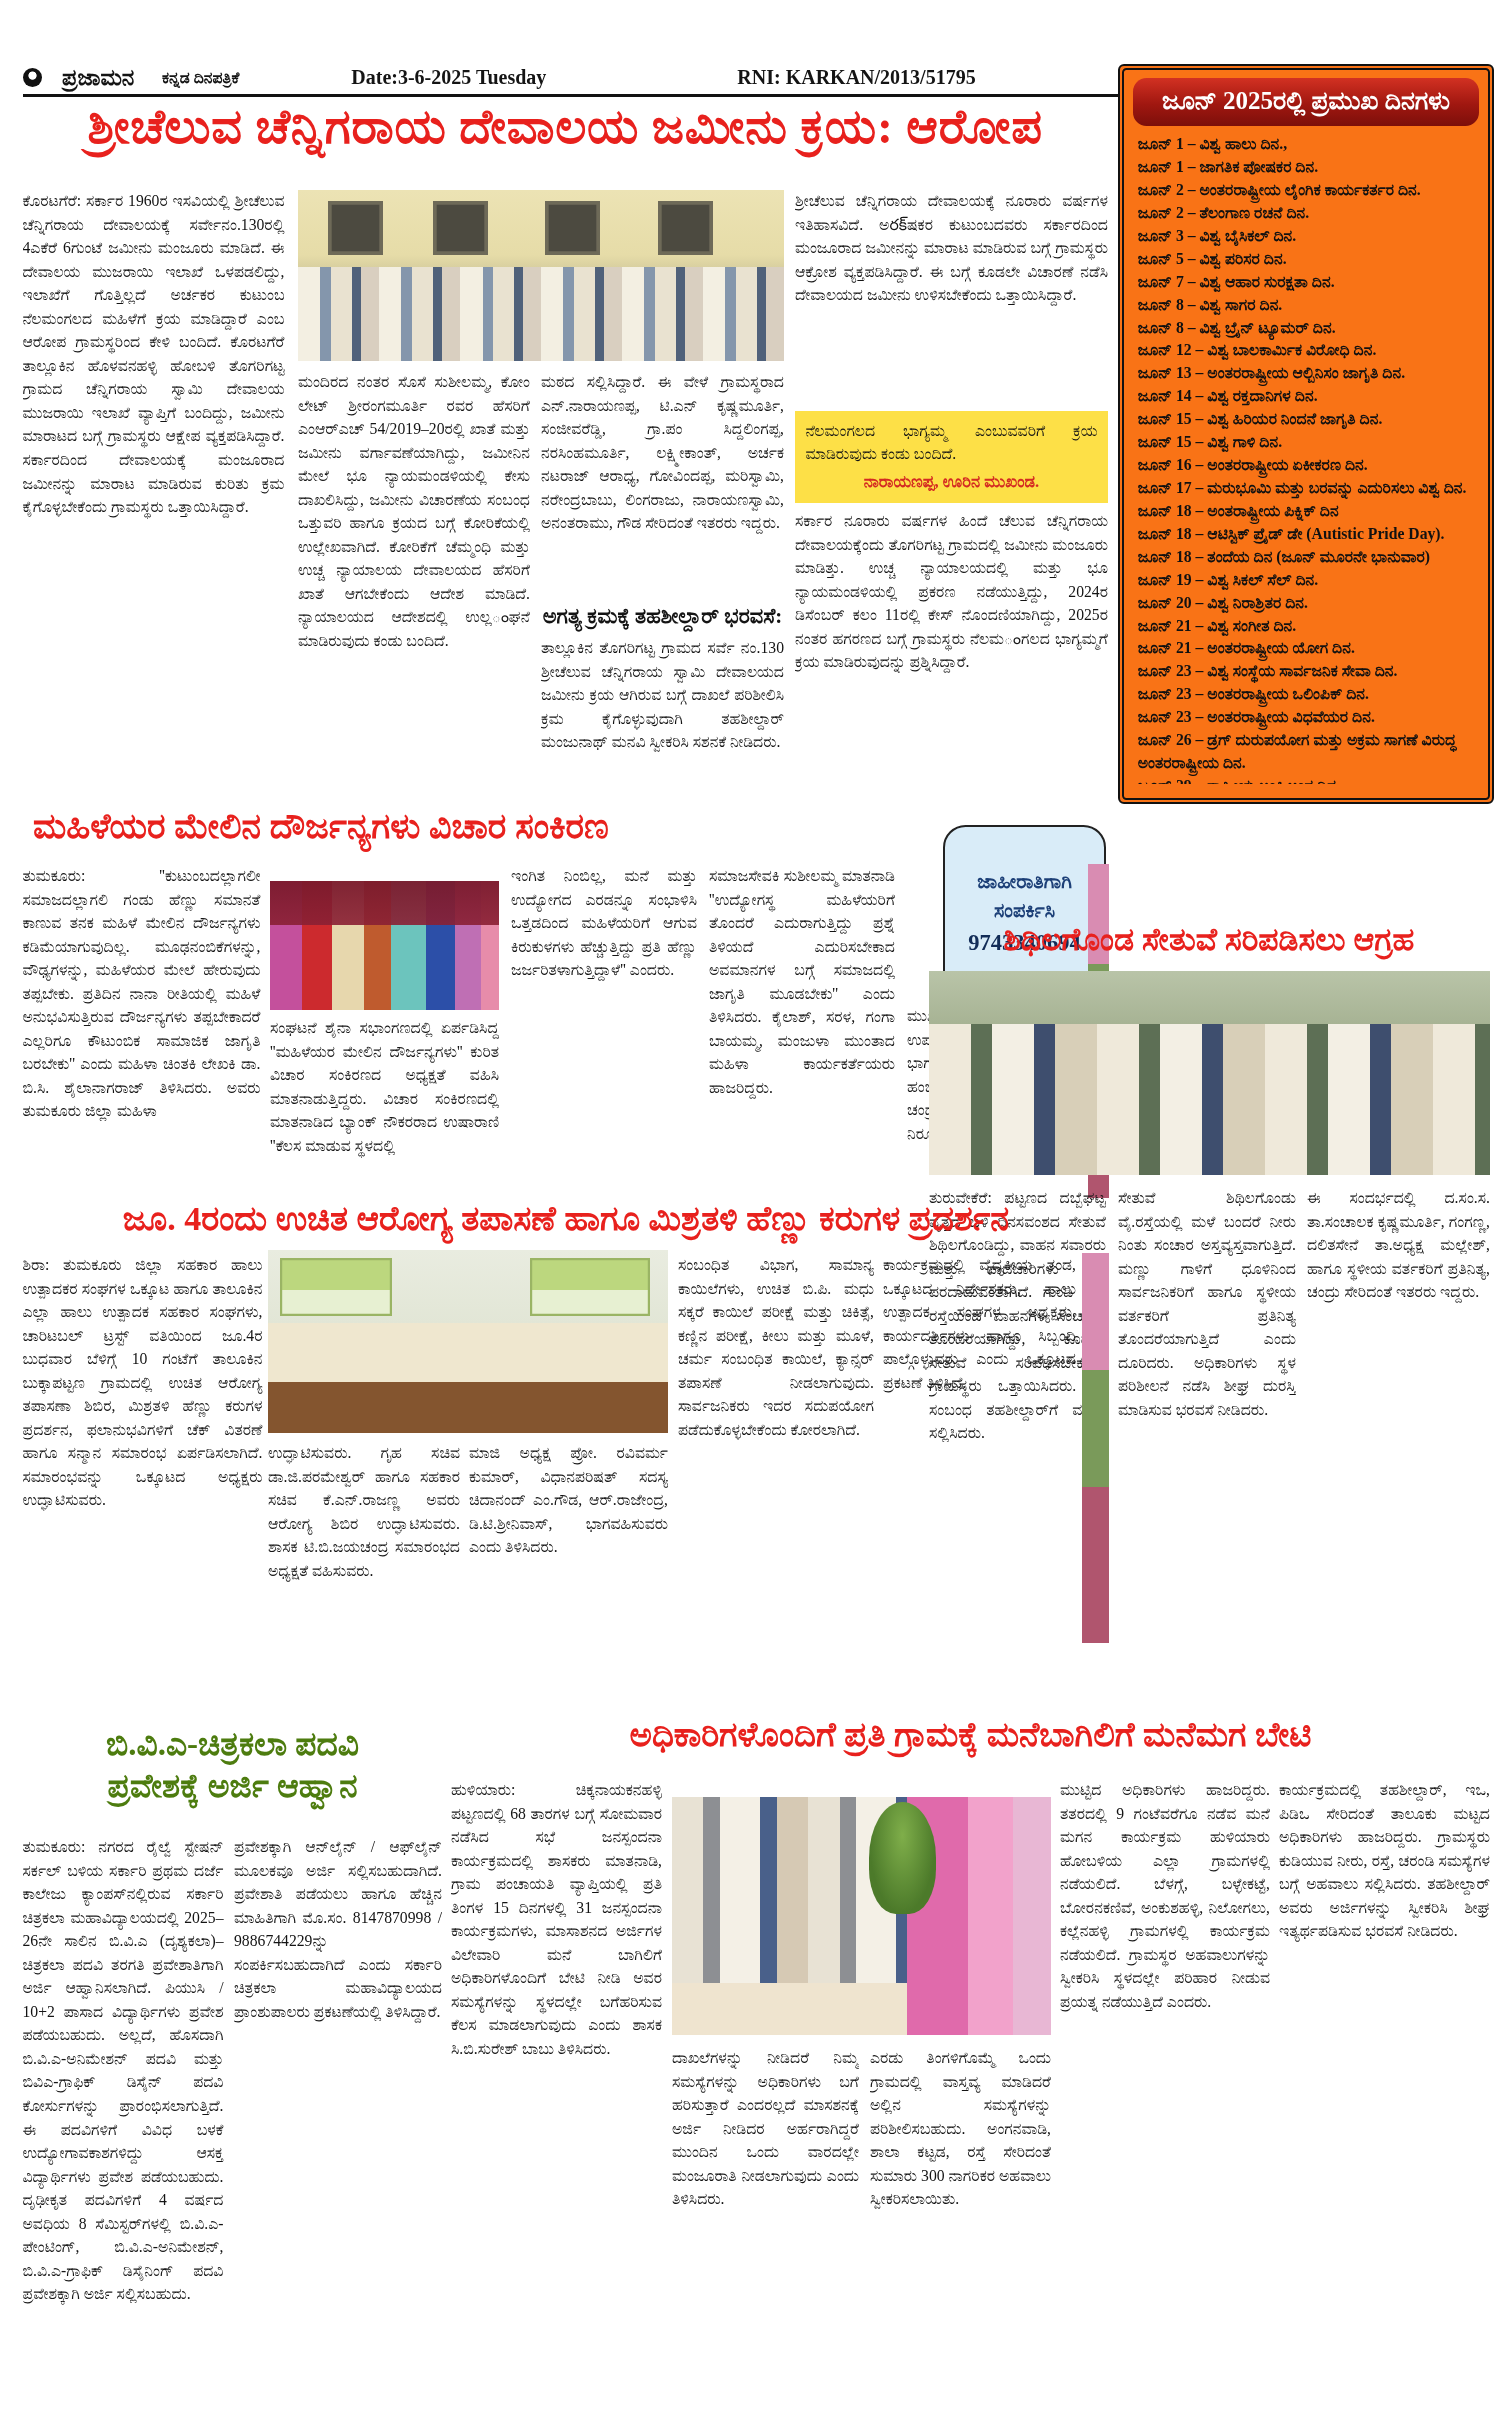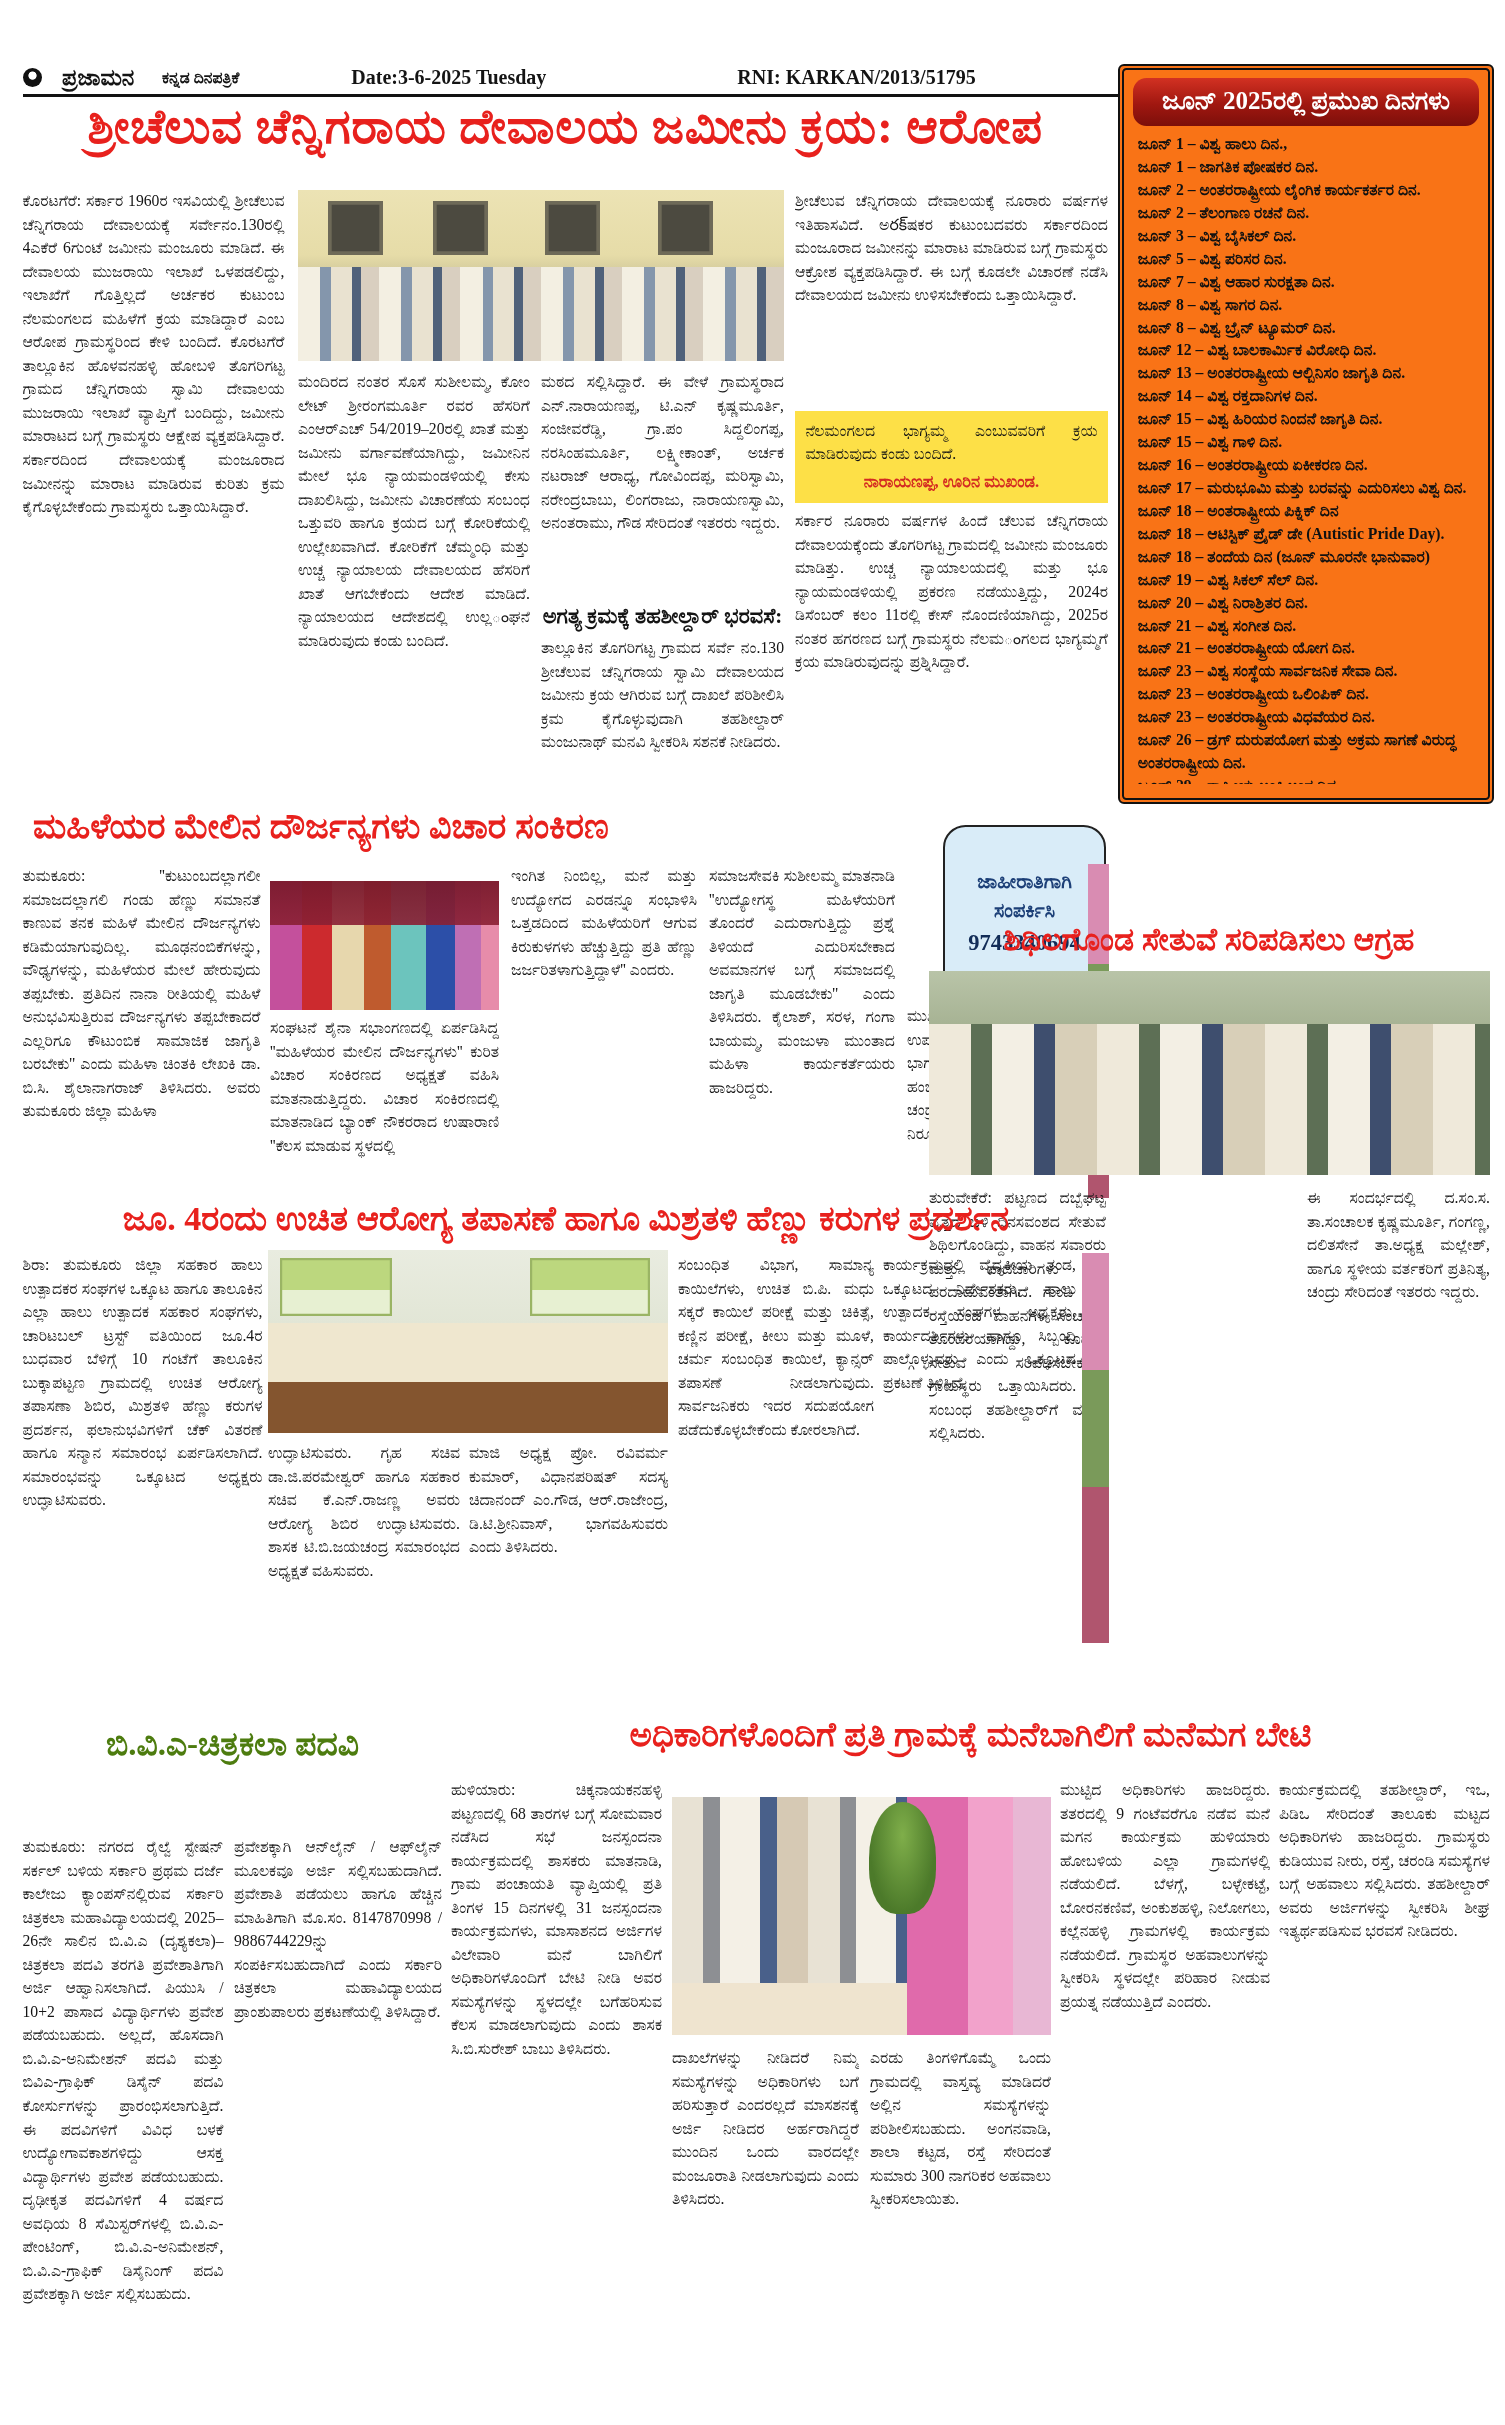--- a/index.html
+++ b/index.html
@@ -156,36 +156,38 @@
   <div class="abs col" style="left:22.5px;top:864px;width:238px;height:334px;">ತುಮಕೂರು: ''ಕುಟುಂಬದಲ್ಲಾಗಲೀ ಸಮಾಜದಲ್ಲಾಗಲಿ ಗಂಡು ಹೆಣ್ಣು ಸಮಾನತೆ ಕಾಣುವ ತನಕ ಮಹಿಳೆ ಮೇಲಿನ ದೌರ್ಜನ್ಯಗಳು ಕಡಿಮೆಯಾಗುವುದಿಲ್ಲ. ಮೂಢನಂಬಿಕೆಗಳನ್ನು, ವೌಢ್ಯಗಳನ್ನು, ಮಹಿಳೆಯರ ಮೇಲೆ ಹೇರುವುದು ತಪ್ಪಬೇಕು. ಪ್ರತಿದಿನ ನಾನಾ ರೀತಿಯಲ್ಲಿ ಮಹಿಳೆ ಅನುಭವಿಸುತ್ತಿರುವ ದೌರ್ಜನ್ಯಗಳು ತಪ್ಪಬೇಕಾದರೆ ಎಲ್ಲರಿಗೂ ಕೌಟುಂಬಿಕ ಸಾಮಾಜಿಕ ಜಾಗೃತಿ ಬರಬೇಕು'' ಎಂದು ಮಹಿಳಾ ಚಿಂತಕಿ ಲೇಖಕಿ ಡಾ. ಬಿ.ಸಿ. ಶೈಲಾನಾಗರಾಜ್ ತಿಳಿಸಿದರು. ಅವರು ತುಮಕೂರು ಜಿಲ್ಲಾ ಮಹಿಳಾ</div>
   <div class="abs col" style="left:270px;top:1016px;width:229px;height:181px;">ಸಂಘಟನೆ ಶೈನಾ ಸಭಾಂಗಣದಲ್ಲಿ ಏರ್ಪಡಿಸಿದ್ದ ''ಮಹಿಳೆಯರ ಮೇಲಿನ ದೌರ್ಜನ್ಯಗಳು'' ಕುರಿತ ವಿಚಾರ ಸಂಕಿರಣದ ಅಧ್ಯಕ್ಷತೆ ವಹಿಸಿ ಮಾತನಾಡುತ್ತಿದ್ದರು. ವಿಚಾರ ಸಂಕಿರಣದಲ್ಲಿ ಮಾತನಾಡಿದ ಬ್ಯಾಂಕ್ ನೌಕರರಾದ ಉಷಾರಾಣಿ ''ಕೆಲಸ ಮಾಡುವ ಸ್ಥಳದಲ್ಲಿ</div>
   <div class="abs col" style="left:511px;top:864px;width:186px;height:334px;">ಇಂಗಿತ ನಿಂಬಿಲ್ಲ, ಮನೆ ಮತ್ತು ಉದ್ಯೋಗದ ಎರಡನ್ನೂ ಸಂಭಾಳಿಸಿ ಒತ್ತಡದಿಂದ ಮಹಿಳೆಯರಿಗೆ ಆಗುವ ಕಿರುಕುಳಗಳು ಹೆಚ್ಚುತ್ತಿದ್ದು ಪ್ರತಿ ಹೆಣ್ಣು ಜರ್ಜರಿತಳಾಗುತ್ತಿದ್ದಾಳೆ'' ಎಂದರು.</div>
   <div class="abs col" style="left:709px;top:864px;width:186px;height:334px;">ಸಮಾಜಸೇವಕಿ ಸುಶೀಲಮ್ಮ ಮಾತನಾಡಿ ''ಉದ್ಯೋಗಸ್ಥ ಮಹಿಳೆಯರಿಗೆ ತೊಂದರೆ ಎದುರಾಗುತ್ತಿದ್ದು ಪ್ರಶ್ನೆ ತಿಳಿಯದೆ ಎದುರಿಸಬೇಕಾದ ಅವಮಾನಗಳ ಬಗ್ಗೆ ಸಮಾಜದಲ್ಲಿ ಜಾಗೃತಿ ಮೂಡಬೇಕು'' ಎಂದು ತಿಳಿಸಿದರು. ಕೈಲಾಶ್, ಸರಳ, ಗಂಗಾ ಬಾಯಮ್ಮ, ಮಂಜುಳಾ ಮುಂತಾದ ಮಹಿಳಾ ಕಾರ್ಯಕರ್ತೆಯರು ಹಾಜರಿದ್ದರು.</div>
   <div class="abs col" style="left:907px;top:1004px;width:174px;height:193px;">ಮುಖ್ಯಅತಿಥಿ ಪ್ರಮೀಳಾ ಉಪಸ್ಥಿತರಿದ್ದರು. ಹಿರಿಯ ಸದಸ್ಯರು ಭಾಗವಹಿಸಿ ಅಭಿಪ್ರಾಯ ಹಂಚಿಕೊಂಡರು. ಸ್ವಾಗತಿಸಿದರು. ಚಂದ್ರಕಲಾ ಗೋಕುಲ ನಿರೂಪಿಸಿದರು.</div>
   <div class="abs sliver" style="left:1088px;top:864px;width:21px;height:334px;"></div>
 
   <div class="abs hl hl-bridge">ಶಿಥಿಲಗೊಂಡ ಸೇತುವೆ ಸರಿಪಡಿಸಲು ಆಗ್ರಹ</div>
   <div class="abs photo photo-bridge" style="left:929px;top:971px;width:561px;height:204px;"></div>
   <div class="abs col" style="left:929px;top:1186px;width:177px;height:525px;">ತುರುವೇಕೆರೆ: ಪಟ್ಟಣದ ದಬ್ಬೆಘಟ್ಟ ವೃತ್ತದ ಬಳಿ ದಿನಸವಂಶದ ಸೇತುವೆ ಶಿಥಿಲಗೊಂಡಿದ್ದು, ವಾಹನ ಸವಾರರು ಮತ್ತು ಪಾದಚಾರಿಗಳು ನಿತ್ಯ ಪರದಾಡುವಂತಾಗಿದೆ. ಗುಂಡಿ ಬಿದ್ದ ರಸ್ತೆಯಿಂದ ವಾಹನಗಳ ಸಂಚಾರಕ್ಕೆ ತೊಂದರೆಯಾಗಿದ್ದು, ಕೂಡಲೇ ಸೇತುವೆ ಸರಿಪಡಿಸಬೇಕೆಂದು ಗ್ರಾಮಸ್ಥರು ಒತ್ತಾಯಿಸಿದರು. ಈ ಸಂಬಂಧ ತಹಶೀಲ್ದಾರ್‌ಗೆ ಮನವಿ ಸಲ್ಲಿಸಿದರು.</div>
+  <div class="abs col" style="left:1118px;top:1186px;width:178px;height:525px;">ಸೇತುವೆ ಶಿಥಿಲಗೊಂಡು ವೈ.ರಸ್ತೆಯಲ್ಲಿ ಮಳೆ ಬಂದರೆ ನೀರು ನಿಂತು ಸಂಚಾರ ಅಸ್ತವ್ಯಸ್ತವಾಗುತ್ತಿದೆ. ಮಣ್ಣು ಗಾಳಿಗೆ ಧೂಳಿನಿಂದ ಸಾರ್ವಜನಿಕರಿಗೆ ಹಾಗೂ ಸ್ಥಳೀಯ ವರ್ತಕರಿಗೆ ಪ್ರತಿನಿತ್ಯ ತೊಂದರೆಯಾಗುತ್ತಿದೆ ಎಂದು ದೂರಿದರು. ಅಧಿಕಾರಿಗಳು ಸ್ಥಳ ಪರಿಶೀಲನೆ ನಡೆಸಿ ಶೀಘ್ರ ದುರಸ್ತಿ ಮಾಡಿಸುವ ಭರವಸೆ ನೀಡಿದರು.</div>
   <div class="abs col" style="left:1307px;top:1186px;width:183px;height:525px;">ಈ ಸಂದರ್ಭದಲ್ಲಿ ದ.ಸಂ.ಸ. ತಾ.ಸಂಚಾಲಕ ಕೃಷ್ಣಮೂರ್ತಿ, ಗಂಗಣ್ಣ, ದಲಿತಸೇನೆ ತಾ.ಅಧ್ಯಕ್ಷ ಮಲ್ಲೇಶ್, ಹಾಗೂ ಸ್ಥಳೀಯ ವರ್ತಕರಿಗೆ ಪ್ರತಿನಿತ್ಯ, ಚಂದ್ರು ಸೇರಿದಂತೆ ಇತರರು ಇದ್ದರು.</div>
 
   <div class="abs hl hl-health">ಜೂ. 4ರಂದು ಉಚಿತ ಆರೋಗ್ಯ ತಪಾಸಣೆ ಹಾಗೂ ಮಿಶ್ರತಳಿ ಹೆಣ್ಣು ಕರುಗಳ ಪ್ರದರ್ಶನ</div>
   <div class="abs photo photo-cattle" style="left:268px;top:1250px;width:400px;height:183px;">
     <span class="poster" style="left:12px;width:112px;"></span>
     <span class="poster" style="left:262px;width:120px;"></span>
   </div>
   <div class="abs col" style="left:22.5px;top:1253px;width:240px;height:420px;">ಶಿರಾ: ತುಮಕೂರು ಜಿಲ್ಲಾ ಸಹಕಾರ ಹಾಲು ಉತ್ಪಾದಕರ ಸಂಘಗಳ ಒಕ್ಕೂಟ ಹಾಗೂ ತಾಲೂಕಿನ ಎಲ್ಲಾ ಹಾಲು ಉತ್ಪಾದಕ ಸಹಕಾರ ಸಂಘಗಳು, ಚಾರಿಟಬಲ್ ಟ್ರಸ್ಟ್ ವತಿಯಿಂದ ಜೂ.4ರ ಬುಧವಾರ ಬೆಳಿಗ್ಗೆ 10 ಗಂಟೆಗೆ ತಾಲೂಕಿನ ಬುಕ್ಕಾಪಟ್ಟಣ ಗ್ರಾಮದಲ್ಲಿ ಉಚಿತ ಆರೋಗ್ಯ ತಪಾಸಣಾ ಶಿಬಿರ, ಮಿಶ್ರತಳಿ ಹೆಣ್ಣು ಕರುಗಳ ಪ್ರದರ್ಶನ, ಫಲಾನುಭವಿಗಳಿಗೆ ಚೆಕ್ ವಿತರಣೆ ಹಾಗೂ ಸನ್ಮಾನ ಸಮಾರಂಭ ಏರ್ಪಡಿಸಲಾಗಿದೆ. ಸಮಾರಂಭವನ್ನು ಒಕ್ಕೂಟದ ಅಧ್ಯಕ್ಷರು ಉದ್ಘಾಟಿಸುವರು.</div>
   <div class="abs col" style="left:268px;top:1441px;width:192px;height:232px;">ಉದ್ಘಾಟಿಸುವರು. ಗೃಹ ಸಚಿವ ಡಾ.ಜಿ.ಪರಮೇಶ್ವರ್ ಹಾಗೂ ಸಹಕಾರ ಸಚಿವ ಕೆ.ಎನ್.ರಾಜಣ್ಣ ಅವರು ಆರೋಗ್ಯ ಶಿಬಿರ ಉದ್ಘಾಟಿಸುವರು. ಶಾಸಕ ಟಿ.ಬಿ.ಜಯಚಂದ್ರ ಸಮಾರಂಭದ ಅಧ್ಯಕ್ಷತೆ ವಹಿಸುವರು.</div>
   <div class="abs col" style="left:469px;top:1441px;width:199px;height:232px;">ಮಾಜಿ ಅಧ್ಯಕ್ಷ ಪ್ರೋ. ರವಿವರ್ಮ ಕುಮಾರ್, ವಿಧಾನಪರಿಷತ್ ಸದಸ್ಯ ಚಿದಾನಂದ್ ಎಂ.ಗೌಡ, ಆರ್.ರಾಜೇಂದ್ರ, ಡಿ.ಟಿ.ಶ್ರೀನಿವಾಸ್, ಭಾಗವಹಿಸುವರು ಎಂದು ತಿಳಿಸಿದರು.</div>
   <div class="abs col" style="left:678px;top:1253px;width:196px;height:420px;">ಸಂಬಂಧಿತ ವಿಭಾಗ, ಸಾಮಾನ್ಯ ಕಾಯಿಲೆಗಳು, ಉಚಿತ ಬಿ.ಪಿ. ಮಧು ಸಕ್ಕರೆ ಕಾಯಿಲೆ ಪರೀಕ್ಷೆ ಮತ್ತು ಚಿಕಿತ್ಸೆ, ಕಣ್ಣಿನ ಪರೀಕ್ಷೆ, ಕೀಲು ಮತ್ತು ಮೂಳೆ, ಚರ್ಮ ಸಂಬಂಧಿತ ಕಾಯಿಲೆ, ಕ್ಯಾನ್ಸರ್ ತಪಾಸಣೆ ನೀಡಲಾಗುವುದು. ಸಾರ್ವಜನಿಕರು ಇದರ ಸದುಪಯೋಗ ಪಡೆದುಕೊಳ್ಳಬೇಕೆಂದು ಕೋರಲಾಗಿದೆ.</div>
   <div class="abs col" style="left:883px;top:1253px;width:193px;height:420px;">ಕಾರ್ಯಕ್ರಮದಲ್ಲಿ ವೈದ್ಯಕೀಯ ತಂಡ, ಒಕ್ಕೂಟದ ನಿರ್ದೇಶಕರು, ಹಾಲು ಉತ್ಪಾದಕ ಸಂಘಗಳ ಅಧ್ಯಕ್ಷರು, ಕಾರ್ಯದರ್ಶಿಗಳು ಹಾಗೂ ಸಿಬ್ಬಂದಿ ಪಾಲ್ಗೊಳ್ಳುವರು ಎಂದು ಒಕ್ಕೂಟದ ಪ್ರಕಟಣೆ ತಿಳಿಸಿದೆ.</div>
   <div class="abs sliver" style="left:1082px;top:1253px;width:27px;height:390px;"></div>
 
   <div class="abs hl hl-bva">
     <div>ಬಿ.ವಿ.ಎ-ಚಿತ್ರಕಲಾ ಪದವಿ</div>
+    <div>ಪ್ರವೇಶಕ್ಕೆ ಅರ್ಜಿ ಆಹ್ವಾನ</div>
   </div>
   <div class="abs col" style="left:22.5px;top:1835px;width:201px;height:570px;">ತುಮಕೂರು: ನಗರದ ರೈಲ್ವೆ ಸ್ಟೇಷನ್ ಸರ್ಕಲ್ ಬಳಿಯ ಸರ್ಕಾರಿ ಪ್ರಥಮ ದರ್ಜೆ ಕಾಲೇಜು ಕ್ಯಾಂಪಸ್‌ನಲ್ಲಿರುವ ಸರ್ಕಾರಿ ಚಿತ್ರಕಲಾ ಮಹಾವಿದ್ಯಾಲಯದಲ್ಲಿ 2025–26ನೇ ಸಾಲಿನ ಬಿ.ವಿ.ಎ (ದೃಶ್ಯಕಲಾ)–ಚಿತ್ರಕಲಾ ಪದವಿ ತರಗತಿ ಪ್ರವೇಶಾತಿಗಾಗಿ ಅರ್ಜಿ ಆಹ್ವಾನಿಸಲಾಗಿದೆ. ಪಿಯುಸಿ / 10+2 ಪಾಸಾದ ವಿದ್ಯಾರ್ಥಿಗಳು ಪ್ರವೇಶ ಪಡೆಯಬಹುದು. ಅಲ್ಲದೆ, ಹೊಸದಾಗಿ ಬಿ.ವಿ.ಎ-ಅನಿಮೇಶನ್ ಪದವಿ ಮತ್ತು ಬಿವಿಎ-ಗ್ರಾಫಿಕ್ ಡಿಸೈನ್ ಪದವಿ ಕೋರ್ಸುಗಳನ್ನು ಪ್ರಾರಂಭಿಸಲಾಗುತ್ತಿದೆ. ಈ ಪದವಿಗಳಿಗೆ ವಿವಿಧ ಬಳಕೆ ಉದ್ಯೋಗಾವಕಾಶಗಳಿದ್ದು ಆಸಕ್ತ ವಿದ್ಯಾರ್ಥಿಗಳು ಪ್ರವೇಶ ಪಡೆಯಬಹುದು. ದೃಢೀಕೃತ ಪದವಿಗಳಿಗೆ 4 ವರ್ಷದ ಅವಧಿಯ 8 ಸೆಮಿಸ್ಟರ್‌ಗಳಲ್ಲಿ ಬಿ.ವಿ.ಎ-ಪೇಂಟಿಂಗ್, ಬಿ.ವಿ.ಎ-ಅನಿಮೇಶನ್, ಬಿ.ವಿ.ಎ-ಗ್ರಾಫಿಕ್ ಡಿಸೈನಿಂಗ್ ಪದವಿ ಪ್ರವೇಶಕ್ಕಾಗಿ ಅರ್ಜಿ ಸಲ್ಲಿಸಬಹುದು.</div>
   <div class="abs col" style="left:234px;top:1835px;width:208px;height:570px;">ಪ್ರವೇಶಕ್ಕಾಗಿ ಆನ್‌ಲೈನ್ / ಆಫ್‌ಲೈನ್ ಮೂಲಕವೂ ಅರ್ಜಿ ಸಲ್ಲಿಸಬಹುದಾಗಿದೆ. ಪ್ರವೇಶಾತಿ ಪಡೆಯಲು ಹಾಗೂ ಹೆಚ್ಚಿನ ಮಾಹಿತಿಗಾಗಿ ಮೊ.ಸಂ. 8147870998 / 9886744229ನ್ನು ಸಂಪರ್ಕಿಸಬಹುದಾಗಿದೆ ಎಂದು ಸರ್ಕಾರಿ ಚಿತ್ರಕಲಾ ಮಹಾವಿದ್ಯಾಲಯದ ಪ್ರಾಂಶುಪಾಲರು ಪ್ರಕಟಣೆಯಲ್ಲಿ ತಿಳಿಸಿದ್ದಾರೆ.</div>
 
   <div class="abs hl hl-visit">ಅಧಿಕಾರಿಗಳೊಂದಿಗೆ ಪ್ರತಿ ಗ್ರಾಮಕ್ಕೆ ಮನೆಬಾಗಿಲಿಗೆ ಮನೆಮಗ ಬೇಟಿ</div>
   <div class="abs photo photo-visit" style="left:672px;top:1797px;width:379px;height:238px;">
     <span class="banana"></span>
   </div>
   <div class="abs col" style="left:451px;top:1778px;width:211px;height:627px;">ಹುಳಿಯಾರು: ಚಿಕ್ಕನಾಯಕನಹಳ್ಳಿ ಪಟ್ಟಣದಲ್ಲಿ 68 ತಾರಗಳ ಬಗ್ಗೆ ಸೋಮವಾರ ನಡೆಸಿದ ಸಭೆ ಜನಸ್ಪಂದನಾ ಕಾರ್ಯಕ್ರಮದಲ್ಲಿ ಶಾಸಕರು ಮಾತನಾಡಿ, ಗ್ರಾಮ ಪಂಚಾಯತಿ ವ್ಯಾಪ್ತಿಯಲ್ಲಿ ಪ್ರತಿ ತಿಂಗಳ 15 ದಿನಗಳಲ್ಲಿ 31 ಜನಸ್ಪಂದನಾ ಕಾರ್ಯಕ್ರಮಗಳು, ಮಾಸಾಶನದ ಅರ್ಜಿಗಳ ವಿಲೇವಾರಿ ಮನೆ ಬಾಗಿಲಿಗೆ ಅಧಿಕಾರಿಗಳೊಂದಿಗೆ ಬೇಟಿ ನೀಡಿ ಅವರ ಸಮಸ್ಯೆಗಳನ್ನು ಸ್ಥಳದಲ್ಲೇ ಬಗೆಹರಿಸುವ ಕೆಲಸ ಮಾಡಲಾಗುವುದು ಎಂದು ಶಾಸಕ ಸಿ.ಬಿ.ಸುರೇಶ್ ಬಾಬು ತಿಳಿಸಿದರು.</div>
   <div class="abs col" style="left:672px;top:2046px;width:187px;height:358px;">ದಾಖಲೆಗಳನ್ನು ನೀಡಿದರೆ ನಿಮ್ಮ ಸಮಸ್ಯೆಗಳನ್ನು ಅಧಿಕಾರಿಗಳು ಬಗೆ ಹರಿಸುತ್ತಾರೆ ಎಂದರಲ್ಲದೆ ಮಾಸಶನಕ್ಕೆ ಅರ್ಜಿ ನೀಡಿದರ ಅರ್ಹರಾಗಿದ್ದರೆ ಮುಂದಿನ ಒಂದು ವಾರದಲ್ಲೇ ಮಂಜೂರಾತಿ ನೀಡಲಾಗುವುದು ಎಂದು ತಿಳಿಸಿದರು.</div>

